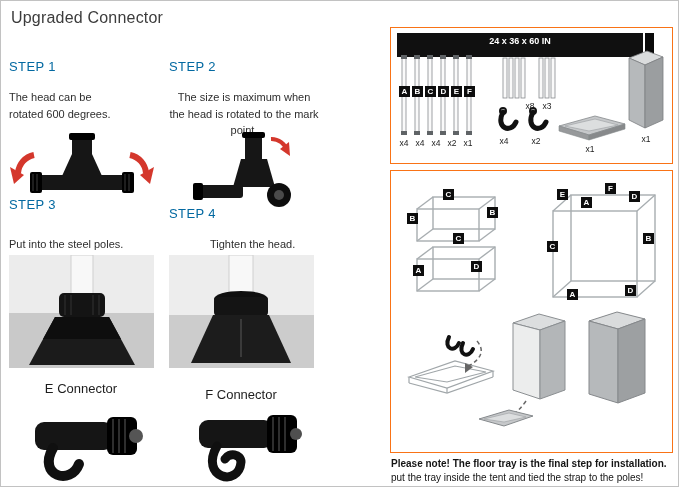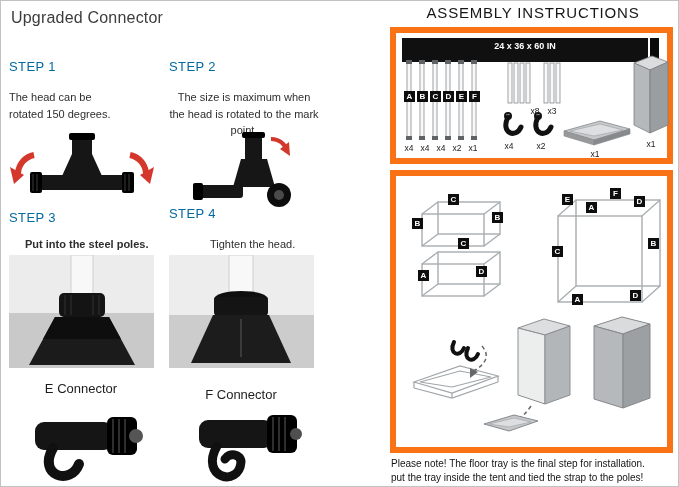--- a/index.html
+++ b/index.html
@@ -4,41 +4,41 @@
 <style>
   html,body{margin:0;padding:0;background:#fff;}
   .page{position:relative;width:679px;height:487px;background:#ffffff;border:1px solid #c2c2c2;
         box-sizing:border-box;font-family:"Liberation Sans",sans-serif;color:#333;overflow:hidden;}
   .abs{position:absolute;}
   .main-title{font-size:16px;color:#3c3c3c;letter-spacing:.2px;}
   .right-title{font-size:15px;color:#161616;letter-spacing:.8px;text-align:center;}
   .step-label{font-size:13px;color:#0369a1;letter-spacing:.4px;}
   .step-text{font-size:11px;line-height:1.5;color:#2e2e2e;}
   .conn-label{font-size:13px;color:#1d1d1d;text-align:center;width:120px;}
-  .box{position:absolute;border:6px solid #f97316;box-sizing:border-box;background:#fff;}
+  .box{position:absolute;border:1px solid #f97316;box-sizing:border-box;background:#fff;}
   .banner{position:absolute;background:var(--banner-bg,#101010);color:#fff;text-align:center;
           font-weight:bold;font-size:9px;line-height:1.3;padding-top:3px;box-sizing:border-box;}
   .banner-tab{position:absolute;background:#0a0a0a;}
   .badge{position:absolute;width:11px;height:11px;background:#0d0d0d;color:#fff;font-size:8px;
          font-weight:bold;display:flex;align-items:center;justify-content:center;line-height:1;}
   .qty{position:absolute;font-size:8.5px;color:#1c1c1c;width:14px;text-align:center;}
   .note{position:absolute;font-size:10px;color:#141414;white-space:nowrap;}
   svg{display:block;}
 </style>
 </head>
 <body>
 
 <div class="page">
 
   <div class="abs main-title" style="left:10px;top:8px;">Upgraded Connector</div>
 
   <div class="abs step-label" style="left:8px;top:58px;">STEP 1</div>
   <div class="abs step-label" style="left:168px;top:58px;">STEP 2</div>
 
-  <div class="abs step-text" style="left:8px;top:88px;width:118px;">The head can be rotated 150 degrees.</div>
+  <div class="abs step-text" style="left:8px;top:88px;width:118px;">The head can be rotated 600 degrees.</div>
   <div class="abs step-text" style="left:168px;top:88px;width:150px;text-align:center;">The size is maximum when the head is rotated to the mark point.</div>
 
   <svg class="abs" style="left:5px;top:128px;" width="152" height="80" viewBox="0 0 152 80">
     <path d="M28 26 A 20 20 0 0 0 12 44" fill="none" style="stroke:var(--accent-red,#d4372c)" stroke-width="6"></path>
     <polygon points="4,38 18,46 8,55" style="fill:var(--accent-red,#d4372c)"></polygon>
     <path d="M124 26 A 20 20 0 0 1 140 44" fill="none" style="stroke:var(--accent-red,#d4372c)" stroke-width="6"></path>
     <polygon points="148,38 134,46 144,55" style="fill:var(--accent-red,#d4372c)"></polygon>
     <rect x="30" y="46" width="92" height="15" rx="3" fill="#161616"></rect>
     <rect x="24" y="43" width="12" height="21" rx="2" fill="#000"></rect>
     <rect x="116" y="43" width="12" height="21" rx="2" fill="#000"></rect>
@@ -56,24 +56,24 @@
     <polygon points="113,27 103,20 112,13" style="fill:var(--accent-red,#d4372c)"></polygon>
     <rect x="68" y="6" width="17" height="26" fill="#161616"></rect>
     <rect x="65" y="3" width="23" height="6" rx="2" fill="#000"></rect>
     <polygon points="56,58 98,58 90,30 64,30" fill="#161616"></polygon>
     <rect x="20" y="56" width="46" height="13" rx="3" fill="#161616"></rect>
     <rect x="16" y="54" width="10" height="17" rx="2" fill="#000"></rect>
     <circle cx="102" cy="66" r="12" fill="#0d0d0d"></circle>
     <circle cx="102" cy="66" r="5" fill="#4a4a4a"></circle>
   </svg>
 
-  <div class="abs step-label" style="left:8px;top:209px;text-align:right;">STEP 3</div>
+  <div class="abs step-label" style="left:8px;top:196px;text-align:right;">STEP 3</div>
   <div class="abs step-label" style="left:168px;top:205px;">STEP 4</div>
 
-  <div class="abs step-text" style="left:24px;top:235px;width:150px;font-weight:bold;">Put into the steel poles.</div>
+  <div class="abs step-text" style="left:8px;top:235px;width:150px;">Put into the steel poles.</div>
   <div class="abs step-text" style="left:168px;top:235px;width:150px;margin-left:41px;">Tighten the head.</div>
 
   <svg class="abs" style="left:8px;top:254px;" width="145" height="113" viewBox="0 0 145 113">
     <rect width="145" height="113" fill="#ececec"></rect>
     <rect y="58" width="145" height="55" fill="#c9c9c9"></rect>
     <rect x="62" y="0" width="22" height="44" fill="#f8f8f8" stroke="#cfcfcf"></rect>
     <rect x="50" y="38" width="46" height="24" rx="5" fill="#141414"></rect>
     <line x1="56" y1="40" x2="56" y2="60" stroke="#333"></line>
     <line x1="62" y1="40" x2="62" y2="60" stroke="#333"></line>
     <line x1="84" y1="40" x2="84" y2="60" stroke="#333"></line>
@@ -108,21 +108,20 @@
   <svg class="abs" style="left:168px;top:403px;" width="150" height="80" viewBox="0 0 150 80">
     <rect x="30" y="16" width="74" height="28" rx="9" fill="#151515"></rect>
     <rect x="98" y="11" width="30" height="38" rx="6" fill="#000"></rect>
     <line x1="104" y1="13" x2="104" y2="47" stroke="#2e2e2e" stroke-width="2"></line>
     <line x1="110" y1="13" x2="110" y2="47" stroke="#2e2e2e" stroke-width="2"></line>
     <line x1="116" y1="13" x2="116" y2="47" stroke="#2e2e2e" stroke-width="2"></line>
     <circle cx="127" cy="30" r="6" fill="#4f4f4f"></circle>
     <path d="M48 42 C 30 74, 70 84, 72 58 C 72 50, 60 48, 56 55" fill="none" stroke="#101010" stroke-width="9" stroke-linecap="round"></path>
   </svg>
 
-  <div class="abs right-title" style="left:388px;top:3px;width:288px;">ASSEMBLY INSTRUCTIONS</div>
 
   <div class="box" style="left:389px;top:26px;width:283px;height:137px;">
     <div class="banner" style="left:6px;top:5px;width:246px;height:24px;">
       <div>24 x 36 x 60 IN</div>
     </div>
     <div class="banner-tab" style="left:254px;top:5px;width:9px;height:24px;"></div>
 
     <svg class="abs" style="left:0;top:0;" width="283" height="137" viewBox="0 0 283 137">
 
       <g stroke="#878b8e" stroke-width="0.8" fill="#fafafa">
@@ -258,16 +257,16 @@
     <div class="badge" style="left:166px;top:18px;">E</div>
     <div class="badge" style="left:190px;top:26px;">A</div>
     <div class="badge" style="left:214px;top:12px;">F</div>
     <div class="badge" style="left:238px;top:20px;">D</div>
     <div class="badge" style="left:156px;top:70px;">C</div>
     <div class="badge" style="left:252px;top:62px;">B</div>
     <div class="badge" style="left:176px;top:118px;">A</div>
     <div class="badge" style="left:234px;top:114px;">D</div>
   </div>
 
-  <div class="note" style="left:390px;top:457px;">Please note! The floor tray is the final step for installation.</div>
+  <div class="note" style="left:390px;top:457px;font-weight:bold;">Please note! The floor tray is the final step for installation.</div>
   <div class="note" style="left:390px;top:471px;">put the tray inside the tent and tied the strap to the poles!</div>
 
 </div>
 
 </body></html>

